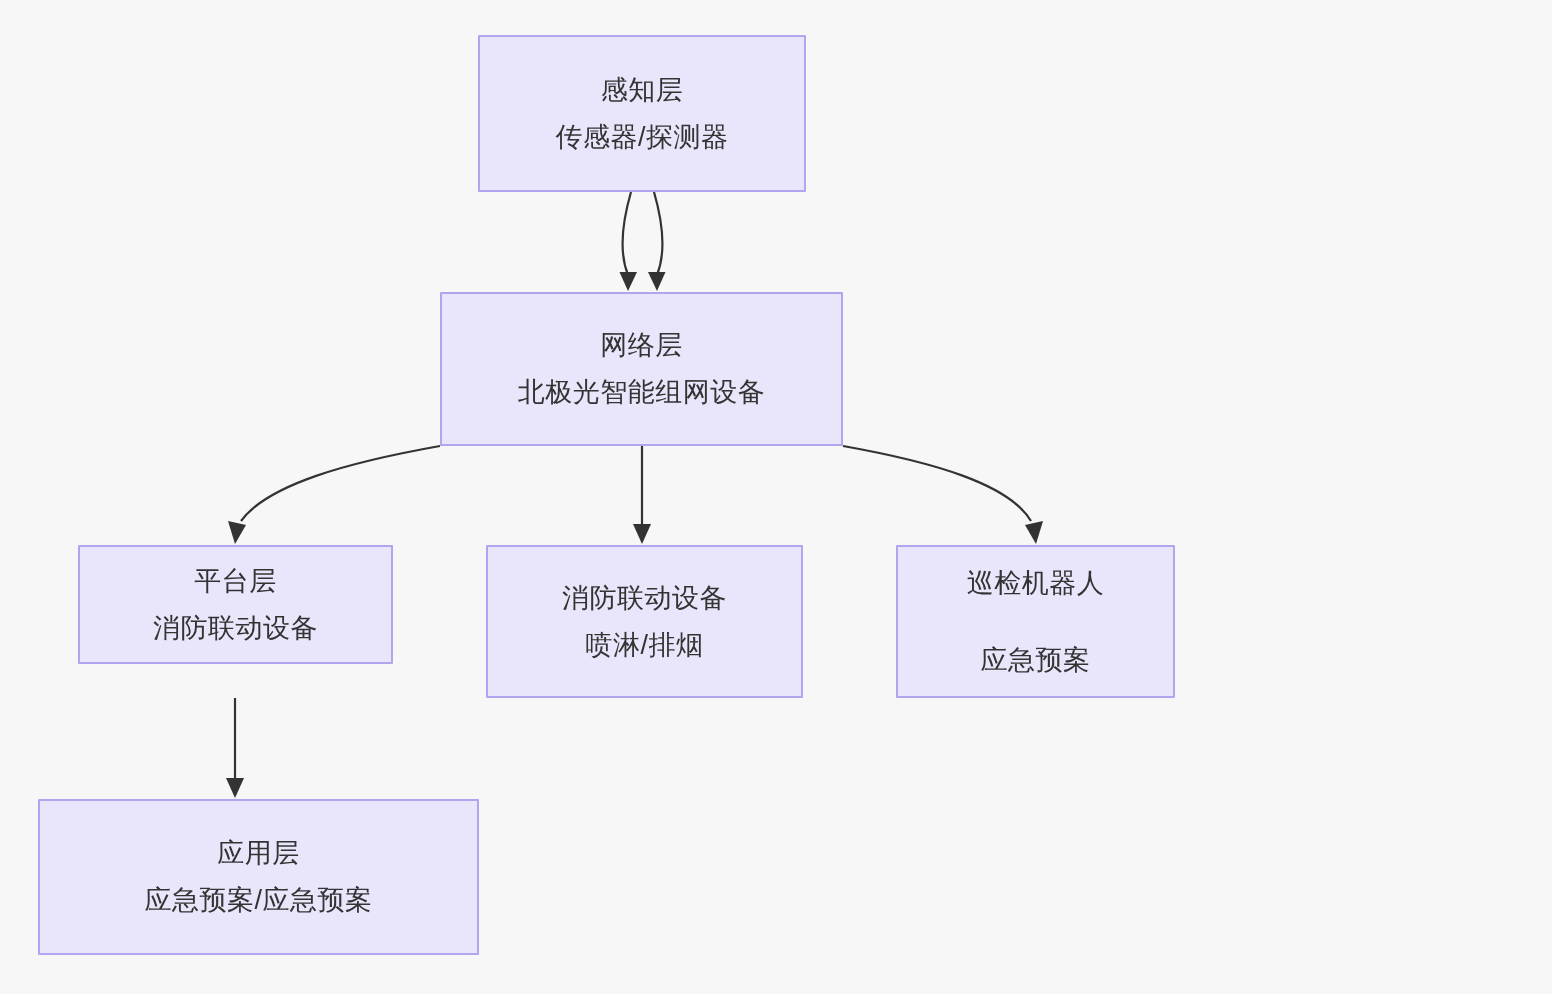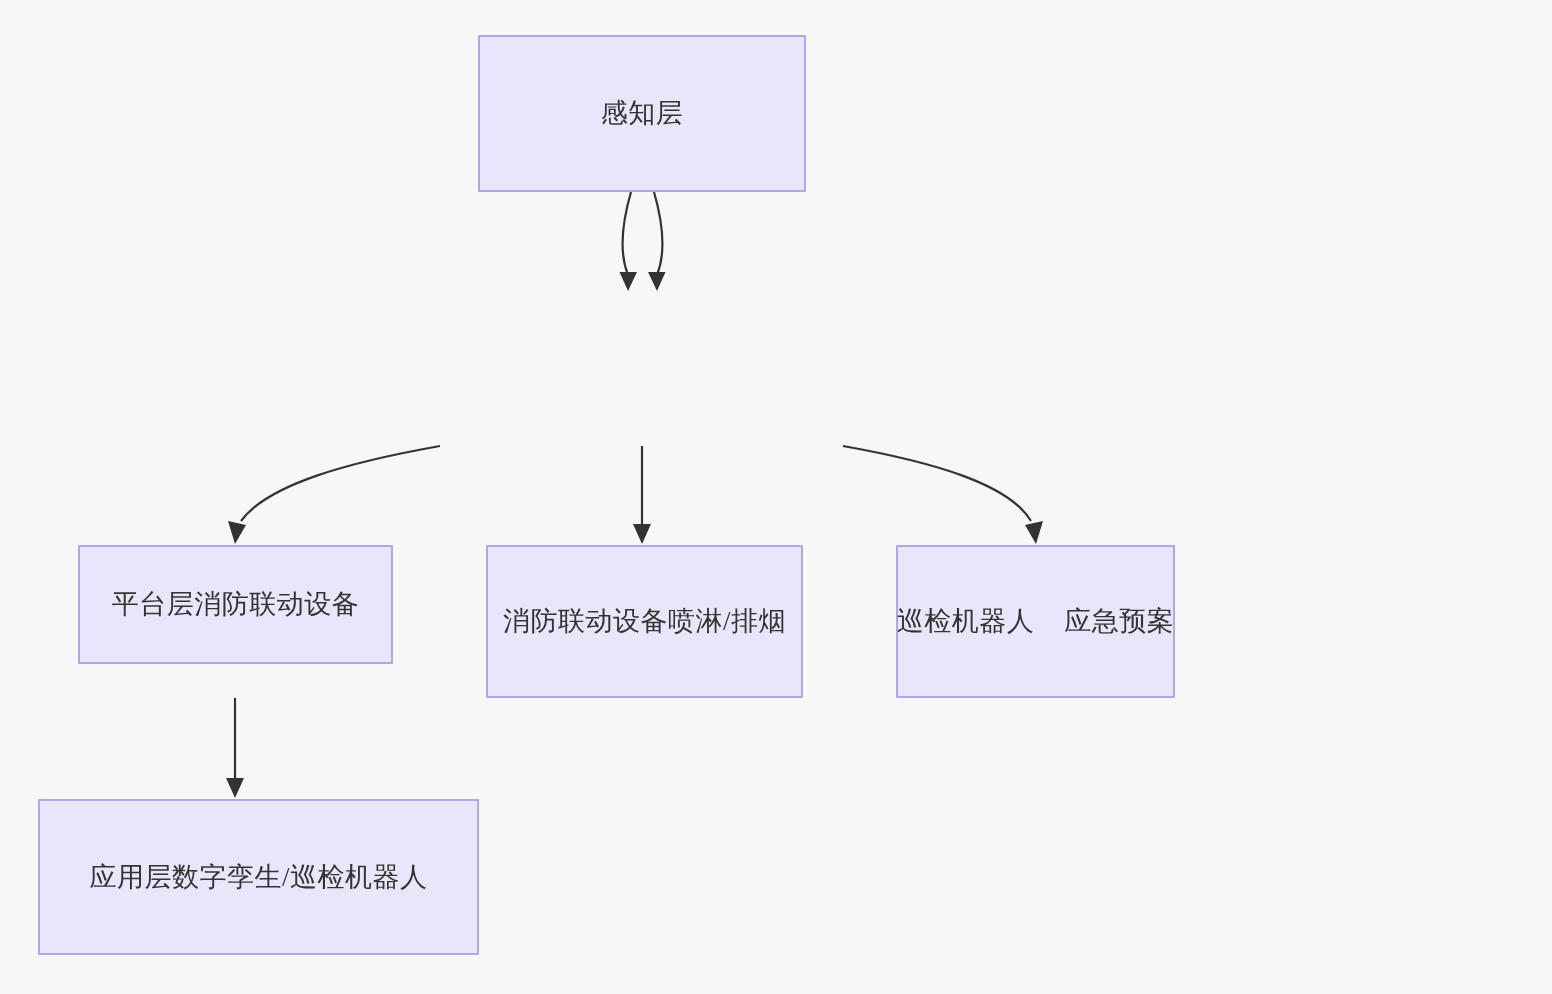--- a/index.html
+++ b/index.html
@@ -28,25 +28,25 @@
     height: 994px;
     pointer-events: none;
   }
   .node {
     position: absolute;
     box-sizing: border-box;
     background: #e9e6fb;
     border: 2px solid #b2a4ee;
     border-radius: 1px;
     display: flex;
+    flex-direction: column;
     align-items: center;
     justify-content: center;
     color: #333333;
     z-index: 2;
-    font-family: Liberation Serif, serif;
   }
   .node-line {
     font-size: 27px;
     line-height: 47px;
     white-space: nowrap;
     letter-spacing: 0.5px;
     color: #333333;
   }
   .edge-path {
     fill: none;
@@ -92,36 +92,41 @@
 
     <g>
       <path class="edge-path" d="M 235,698 L 235,779"></path>
       <path class="edge-head" d="M 235,798 L 226,778 L 244,778 Z"></path>
     </g>
 
   </svg>
 
   <div class="node" style="left:478px; top:35px; width:328px; height:157px;">
     <div class="node-line">感知层</div>
+    <div class="node-line">传感器/探测器</div>
   </div>
 
+  <div class="node" style="left:440px; top:292px; width:403px; height:154px;">
+    <div class="node-line">网络层</div>
+    <div class="node-line">北极光智能组网设备</div>
+  </div>
 
   <div class="node" style="left:78px; top:545px; width:315px; height:119px;">
     <div class="node-line">平台层</div>
     <div class="node-line">消防联动设备</div>
   </div>
 
   <div class="node" style="left:486px; top:545px; width:317px; height:153px;text-align:right;">
     <div class="node-line">消防联动设备</div>
     <div class="node-line">喷淋/排烟</div>
   </div>
 
   <div class="node" style="left:896px; top:545px; width:279px; height:153px;gap:30px;">
     <div class="node-line">巡检机器人</div>
     <div class="node-line">应急预案</div>
   </div>
 
   <div class="node" style="left:38px; top:799px; width:441px; height:156px;">
     <div class="node-line">应用层</div>
-    <div class="node-line">数字孪生/巡检机器人</div>
+    <div class="node-line">应急预案/应急预案</div>
   </div>
 
 </div>
 
 </body></html>

